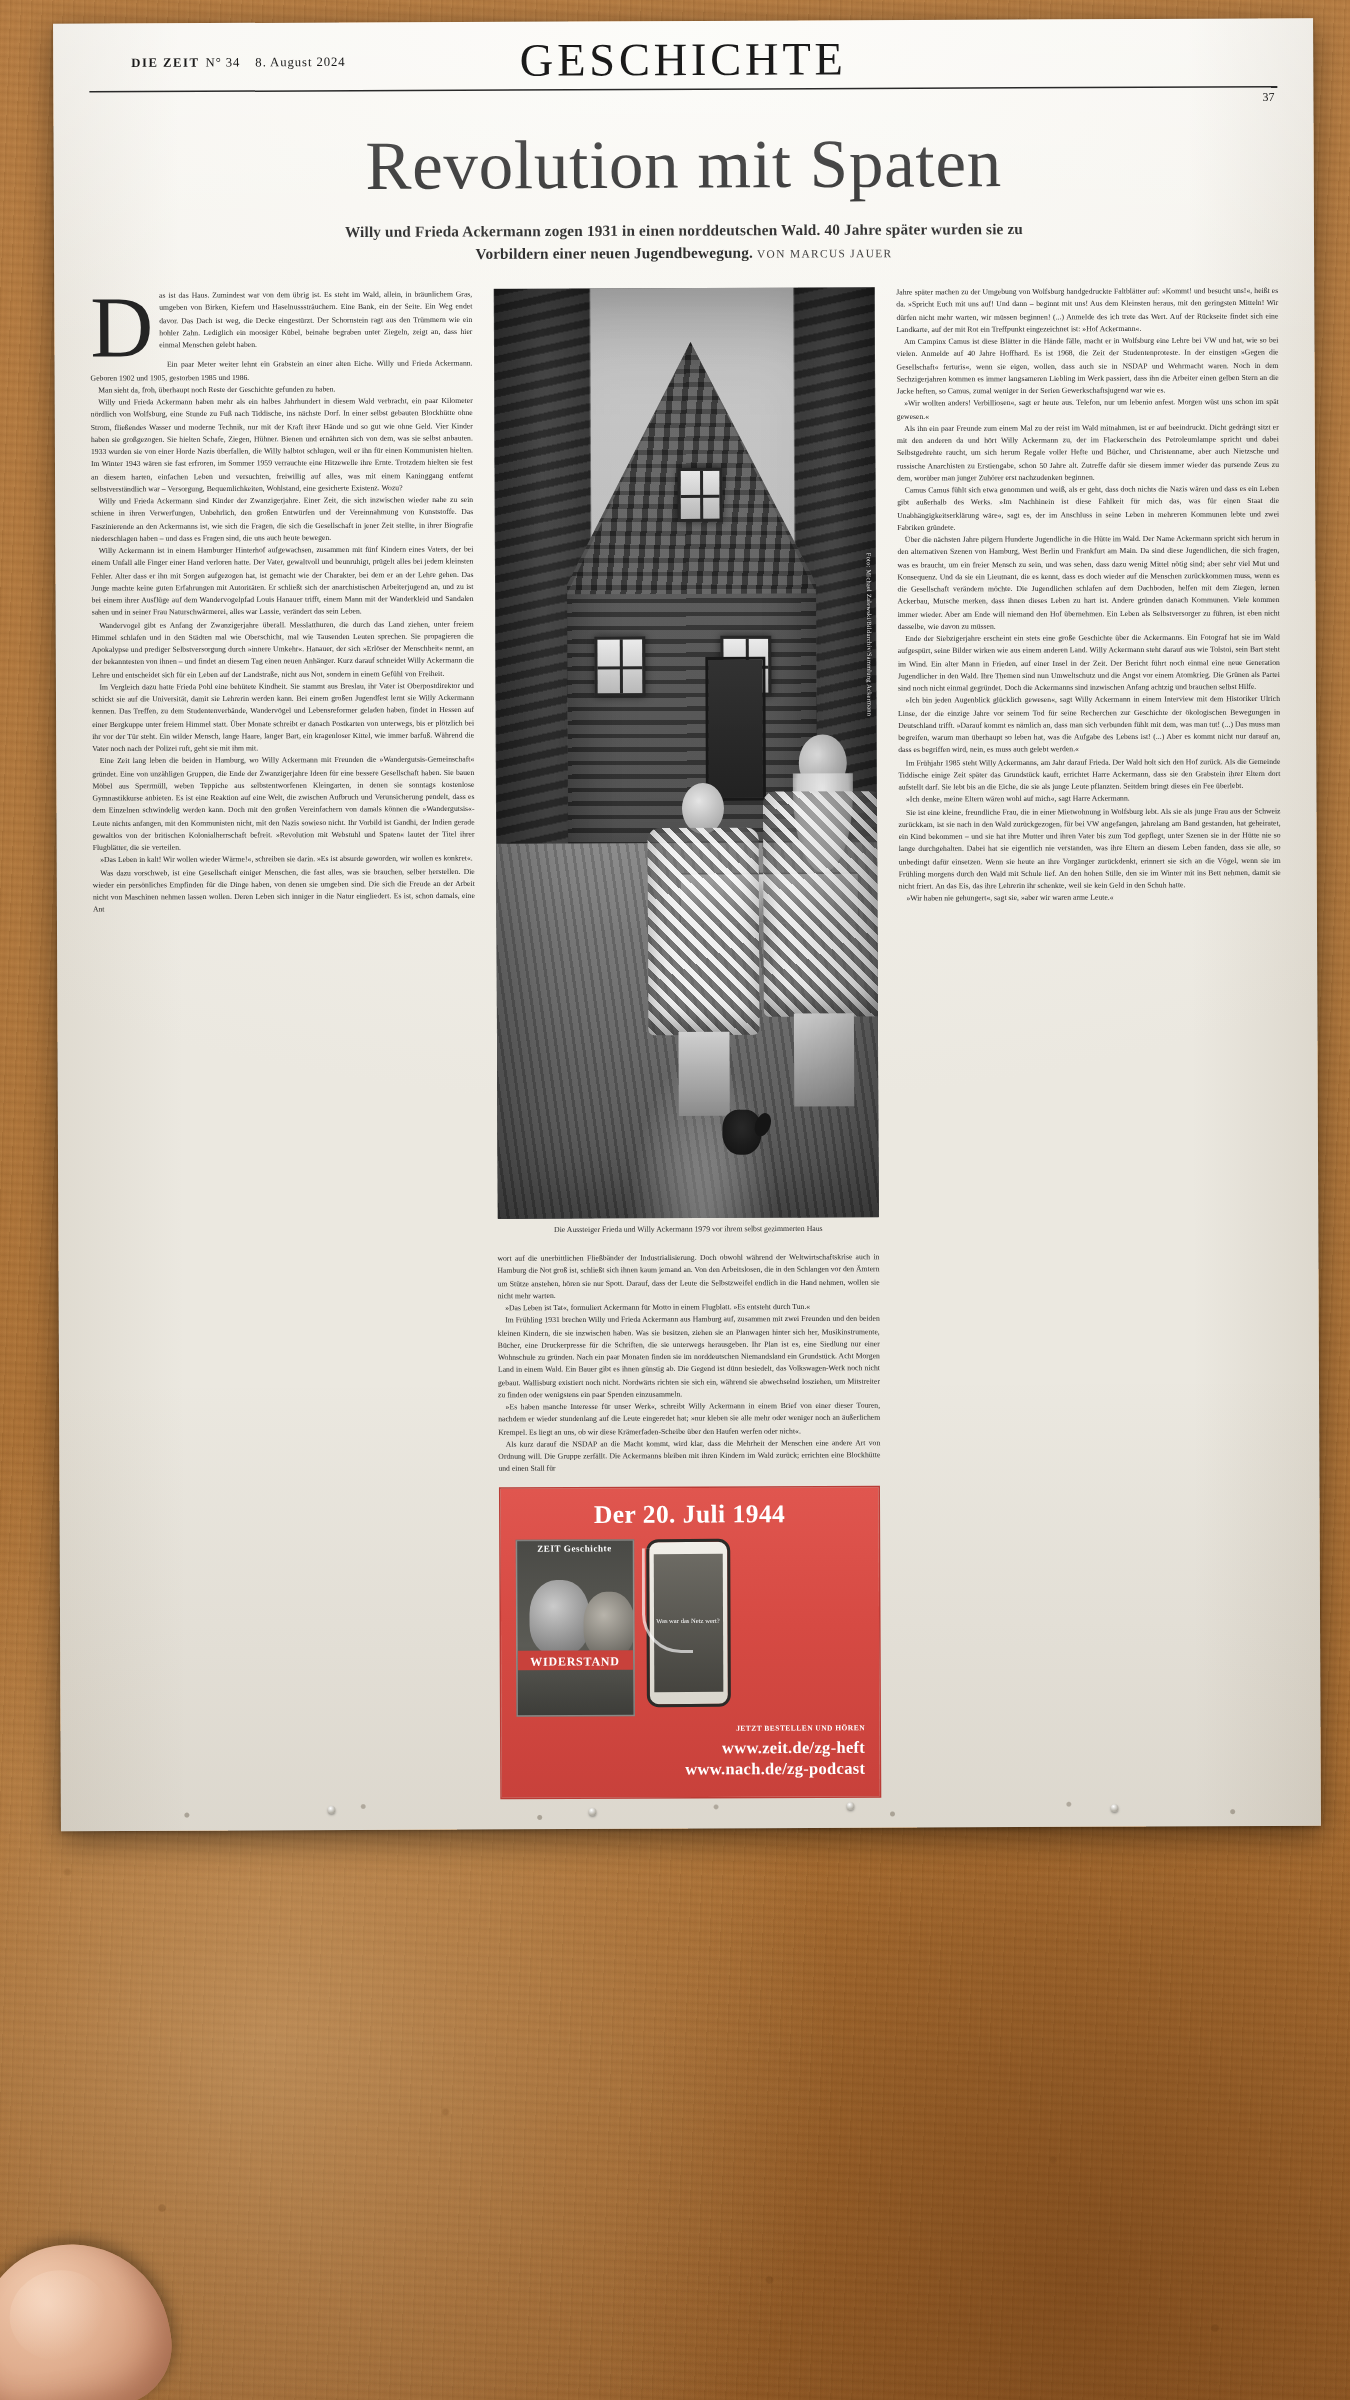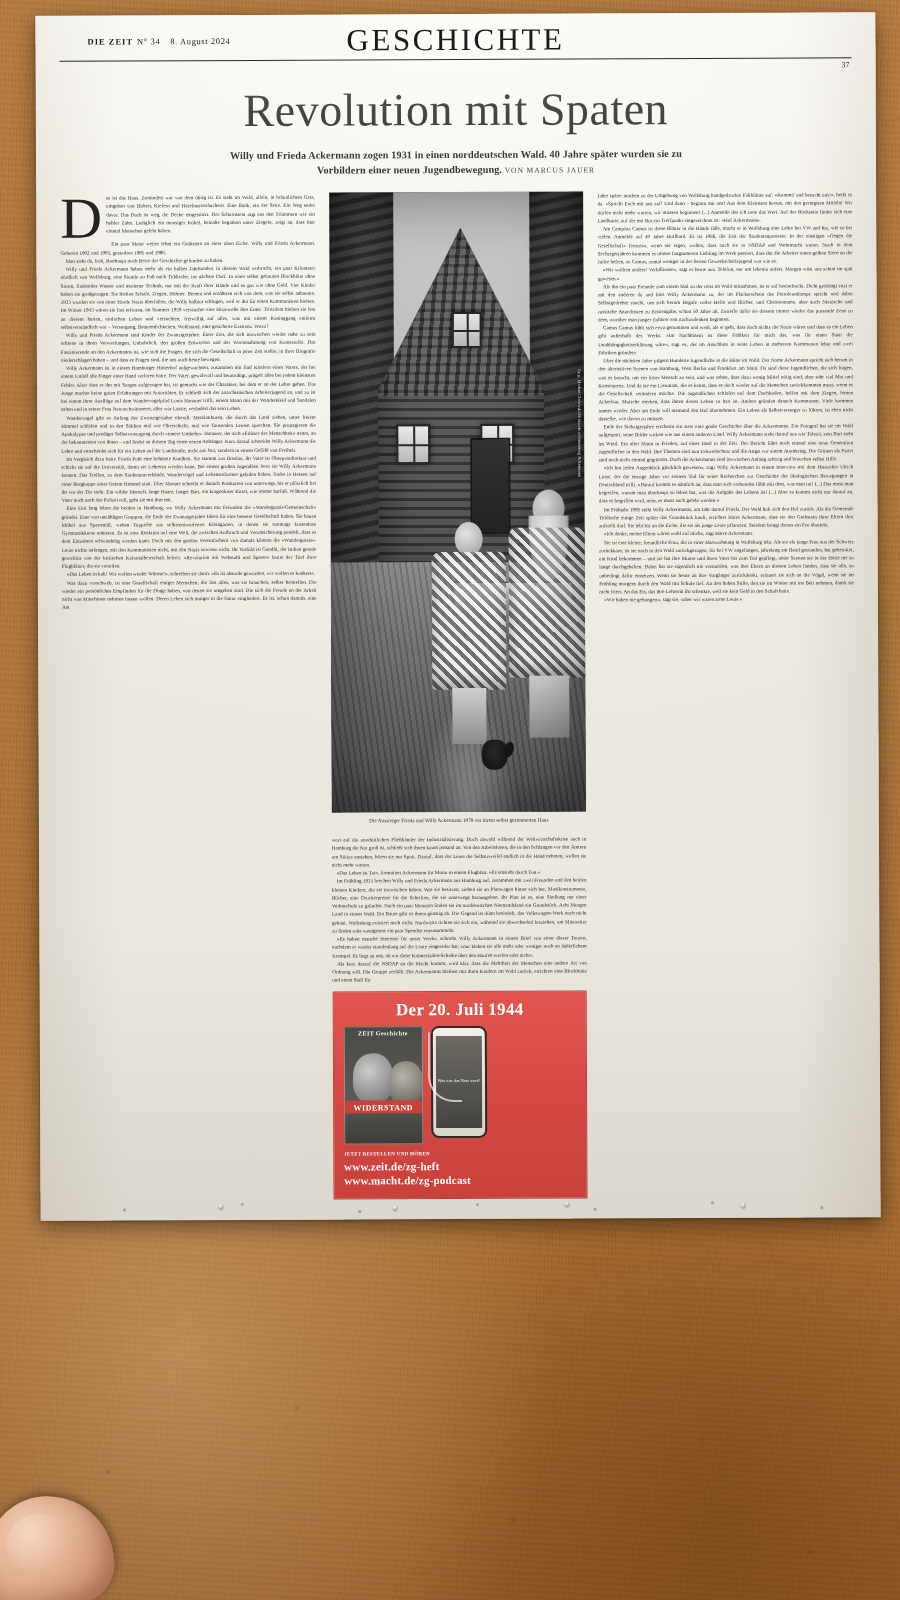--- a/index.html
+++ b/index.html
@@ -368,21 +368,21 @@
     position:absolute; left:0; right:0; top:42px;
     text-align:center; font-size:4.4px; color:#fff; line-height:1.3;
   }
   #ad-earbud {
     position:absolute; left: 94px; top: 40px;
     width: 34px; height: 70px;
     border-left: 2px solid rgba(255,255,255,.65);
     border-bottom: 2px solid rgba(255,255,255,.65);
     border-radius: 0 0 0 26px;
   }
-  #ad .ad-links { margin-top: 7px; text-align:left; }
+  #ad .ad-links { margin-top: 7px; text-align:right; }
   #ad .ad-sub {
     font-size: 5px; letter-spacing:.3px; margin-bottom:3px; font-weight:bold;
   }
   #ad .ad-url {
     font-size: 11px; font-weight: bold; letter-spacing: .2px; line-height:1.35;
   }
 
   
   .pin {
     position:absolute; width:5px; height:5px; border-radius:50%;
@@ -504,21 +504,21 @@
           <div id="ad-phone">
             <div class="scr">
               <div class="t">Was war das Netz wert?</div>
             </div>
           </div>
           <div id="ad-earbud"></div>
         </div>
         <div class="ad-links">
           <div class="ad-sub">JETZT BESTELLEN UND HÖREN</div>
           <div class="ad-url">www.zeit.de/zg-heft</div>
-          <div class="ad-url">www.macht.de/zg-podcast</div>
+          <div class="ad-url">www.nach.de/zg-podcast</div>
         </div>
       </div>
     </div>
 
     <div class="col">
       <div class="body">
         <p class="first">Jahre später machen zu der Umgebung von Wolfsburg handgedruckte Faltblätter auf: »Kommt! und besucht uns!«, heißt es da. »Spricht Euch mit uns auf! Und dann – beginnt mit uns! Aus dem Kleinsten heraus, mit den geringsten Mitteln! Wir dürfen nicht mehr warten, wir müssen beginnen! (...) Anmelde des ich trete das Wert. Auf der Rückseite findet sich eine Landkarte, auf der mit Rot ein Treffpunkt eingezeichnet ist: »Hof Ackermann«.</p>
         <p>Am Campinx Camus ist diese Blätter in die Hände fälle, macht er in Wolfsburg eine Lehre bei VW und hat, wie so bei vielen. Anmelde auf 40 Jahre Hoffhard. Es ist 1968, die Zeit der Studentenproteste. In der einstigen »Gegen die Gesellschaft« ferturis«, wenn sie eigen, wollen, dass auch sie in NSDAP und Wehrmacht waren. Noch in dem Sechzigerjahren kommen es immer langsameren Liebling im Werk passiert, dass ihn die Arbeiter einen gelben Stern an die Jacke heften, so Camus, zumal weniger in der Serien Gewerkschaftsjugend war wie es.</p>
         <p>»Wir wollten anders! Verbilliosen«, sagt er heute aus. Telefon, nur um lebenio anfest. Morgen wüst uns schon im spät gewesen.«</p>
         <p>Als ihn ein paar Freunde zum einem Mal zu der reist im Wald mitnahmen, ist er auf beeindruckt. Dicht gedrängt sitzt er mit den anderen da und hört Willy Ackermann zu, der im Flackerschein des Petroleumlampe spricht und dabei Selbstgedrehte raucht, um sich herum Regale voller Hefte und Bücher, und Christenname, aber auch Nietzsche und russische Anarchisten zu Erstiengabe, schon 50 Jahre alt. Zutreffe dafür sie diesem immer wieder das pursende Zeus zu dem, worüber man junger Zuhörer erst nachzudenken beginnen.</p>

